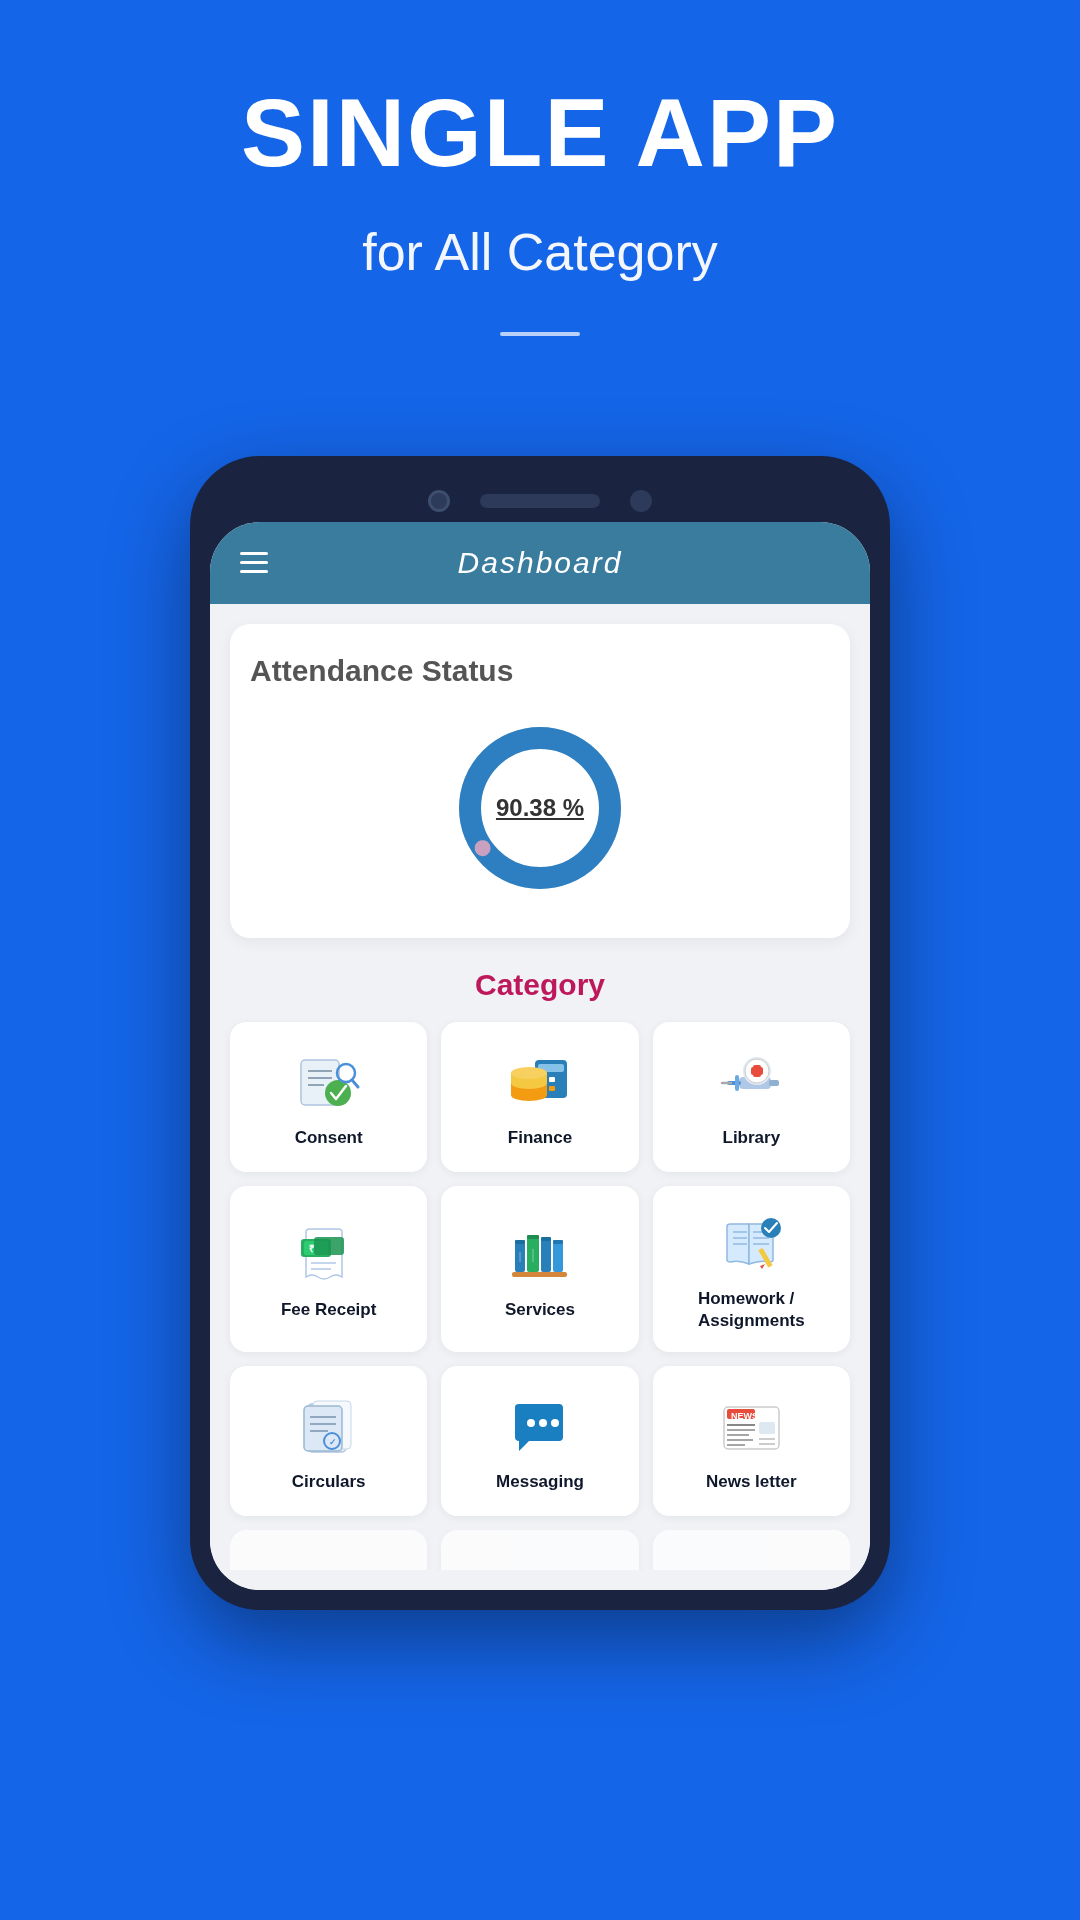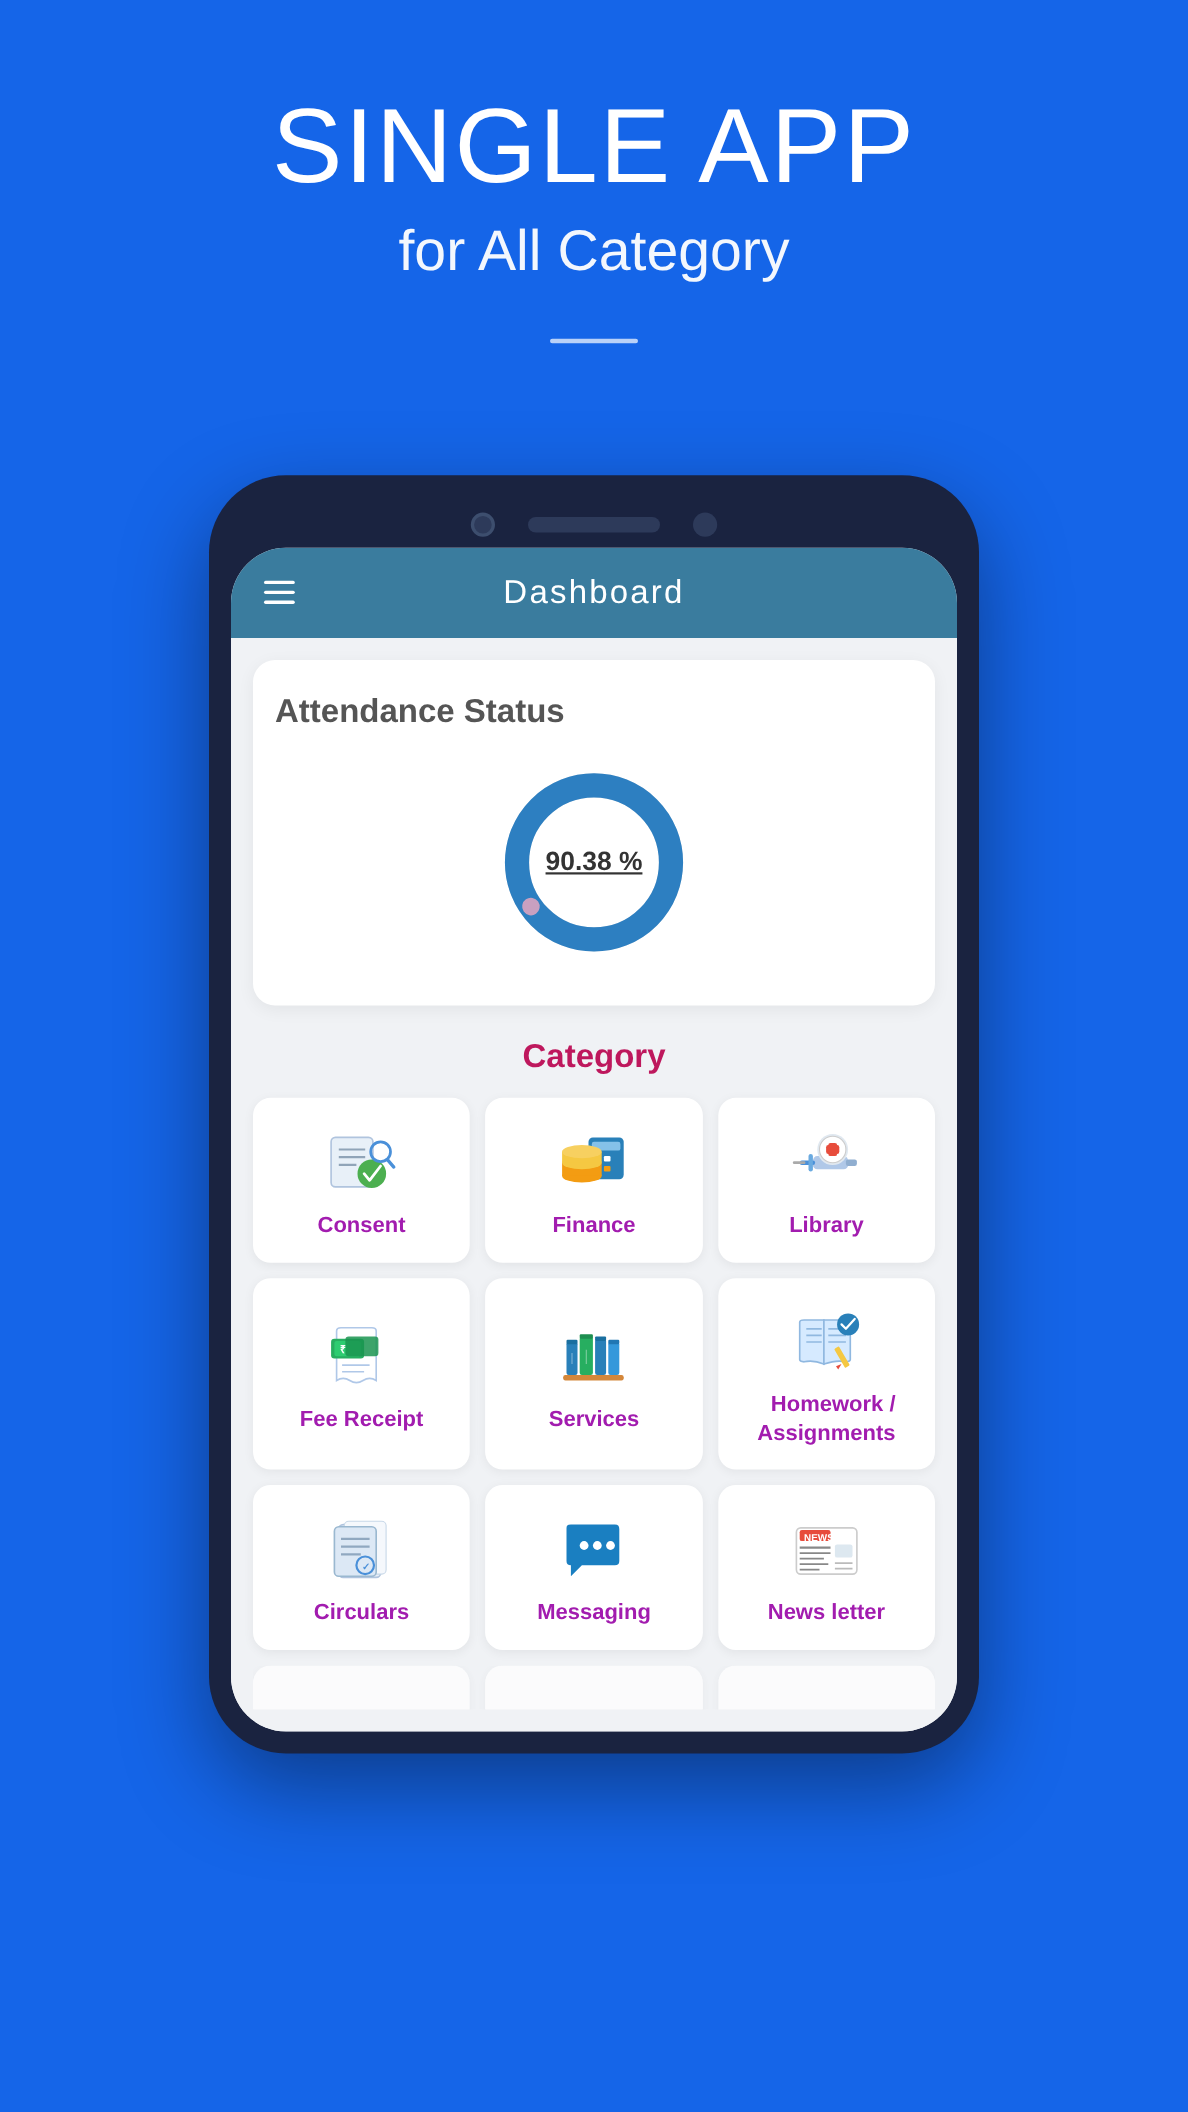--- a/index.html
+++ b/index.html
@@ -14,24 +14,24 @@
     }
 
     .hero-section {
       text-align: center;
       padding: 80px 40px 60px;
       color: white;
     }
 
     .hero-title {
       font-size: 96px;
-      font-weight: 400;
+      font-weight: 700;
       letter-spacing: 2px;
       line-height: 1.1;
-      margin-bottom: 12px;
+      margin-bottom: 36px;
     }
 
     .hero-subtitle {
       font-size: 52px;
       font-weight: 400;
       opacity: 0.95;
     }
 
     .hero-divider {
       width: 80px;
@@ -121,20 +121,21 @@
       height: 3px;
       background: white;
       border-radius: 2px;
     }
 
     .dashboard-title {
       color: white;
       font-size: 30px;
       font-weight: 500;
       letter-spacing: 2px;
+      font-style: italic;
     }
 
     
     .attendance-card {
       background: white;
       margin: 20px;
       border-radius: 20px;
       padding: 30px 20px;
       text-align: left;
       box-shadow: 0 4px 15px rgba(0,0,0,0.06);
@@ -224,24 +225,24 @@
     .category-icon {
       width: 70px;
       height: 60px;
       display: flex;
       align-items: center;
       justify-content: center;
       font-size: 48px;
     }
 
     .category-label {
-      font-size: 20px;
+      font-size: 17px;
       font-weight: 600;
-      color: #a21caf;
-      text-align: right;
+      color: #0f172a;
+      text-align: left;
       line-height: 1.3;
     }
 
   </style>
 </head>
 <body>
 
 <section class="hero-section">
   <h1 class="hero-title">SINGLE APP</h1>
   <p class="hero-subtitle">for All Category</p>

